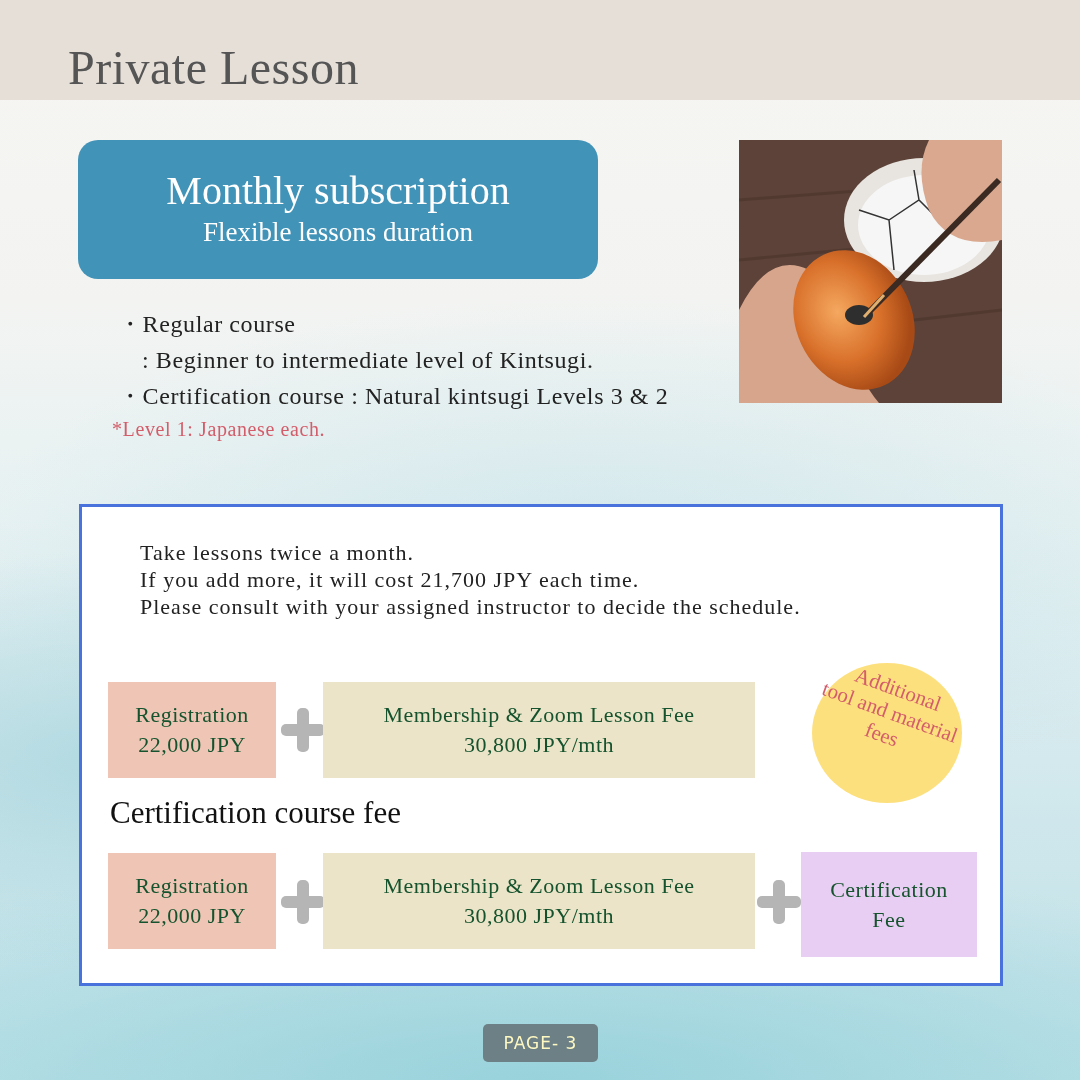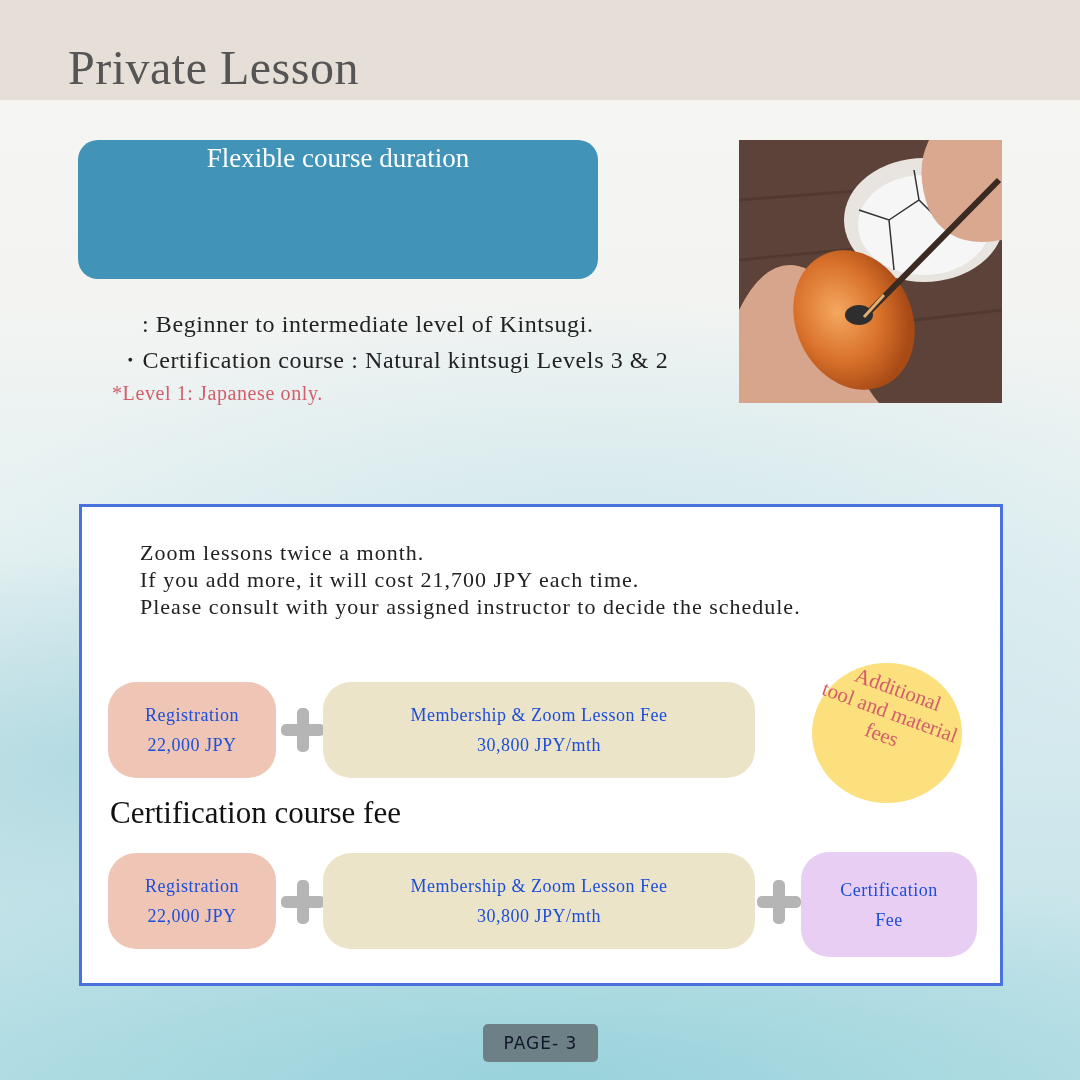--- a/index.html
+++ b/index.html
@@ -61,21 +61,21 @@
     }
     .section-title {
       position: absolute; left: 28px;
       font-family: "Liberation Serif", serif;
       font-size: 31px; color: #111;
     }
     .box {
       position: absolute; display: flex; flex-direction: column;
       align-items: center; justify-content: center; text-align: center;
       font-family: "Liberation Serif", serif;
-      font-size: 18px; line-height: 30px; color: #1d4ed8; letter-spacing: 0.5px; border-radius: 28px;
+      font-size: 22px; line-height: 30px; color: #14532d; letter-spacing: 0.5px;
     }
     .reg { background: #efc5b5; }
     .mem { background: #ece4c8; text-align: center; }
     .cert { background: #e8cef2; }
     .plus {
       position: absolute; width: 44px; height: 44px;
     }
     .plus::before, .plus::after {
       content: ""; position: absolute; background: #b5b5b5; border-radius: 5px;
     }
@@ -87,33 +87,34 @@
     }
     .circle-text {
       position: absolute; left: 800px; top: 676px; width: 180px;
       transform: rotate(20deg); transform-origin: 50% 50%;
       font-family: "Liberation Serif", serif;
       color: #d35d6a; font-size: 21px; line-height: 24px; text-align: center;
     }
     .page-badge {
       position: absolute; left: 483px; top: 1024px; width: 115px; height: 38px;
       background: #6d8085; border-radius: 5px;
-      color: #0f172a; font-family: "DejaVu Sans", sans-serif;
+      color: #fef9c3; font-family: "DejaVu Sans", sans-serif;
       font-size: 17px; line-height: 38px; text-align: center; letter-spacing: 1px;
     }
   </style>
 </head>
 <body>
 
 <div class="header">
   <div class="header-title">Private Lesson</div>
 </div>
 
 <div class="sub-badge">
-  <span class="t2">Flexible course duration</span>
+  <span class="t1">Monthly subscription</span>
+  <span class="t2">Flexible lessons duration</span>
 </div>
 
 <div class="photo">
   <svg width="263" height="263" viewBox="0 0 263 263">
     <defs>
       <radialGradient id="amber" cx="40%" cy="40%" r="60%">
         <stop offset="0%" stop-color="#f5a860"></stop>
         <stop offset="60%" stop-color="#d8702a"></stop>
         <stop offset="100%" stop-color="#a84a16"></stop>
       </radialGradient>
@@ -131,28 +132,29 @@
     <ellipse cx="120" cy="175" rx="14" ry="10" fill="#2e2e2e"></ellipse>
 
     <path d="M190 0 Q175 30 190 70 Q210 110 263 100 L263 0 Z" fill="#d9a88f"></path>
 
     <line x1="260" y1="40" x2="130" y2="172" stroke="#3a2a22" stroke-width="6"></line>
     <line x1="145" y1="155" x2="125" y2="177" stroke="#e0b070" stroke-width="3"></line>
   </svg>
 </div>
 
 <div class="intro">
+  <div class="indent1">・Regular course</div>
   <div class="indent2">: Beginner to intermediate level of Kintsugi.</div>
   <div class="indent1">・Certification course : Natural kintsugi Levels 3 &amp; 2</div>
-  <div class="note">*Level 1: Japanese only.</div>
+  <div class="note">*Level 1: Japanese each.</div>
 </div>
 
 <div class="fee-panel">
   <div class="panel-text">
-    <div>Zoom lessons twice a month.</div>
+    <div>Take lessons twice a month.</div>
     <div>If you add more, it will cost 21,700 JPY each time.</div>
     <div>Please consult with your assigned instructor to decide the schedule.</div>
   </div>
 
 
   <div class="box reg" style="left:26px; top:175px; width:168px; height:96px;">
     <span>Registration</span>
     <span>22,000 JPY</span>
   </div>
   <div class="plus" style="left:199px; top:201px;"></div>

